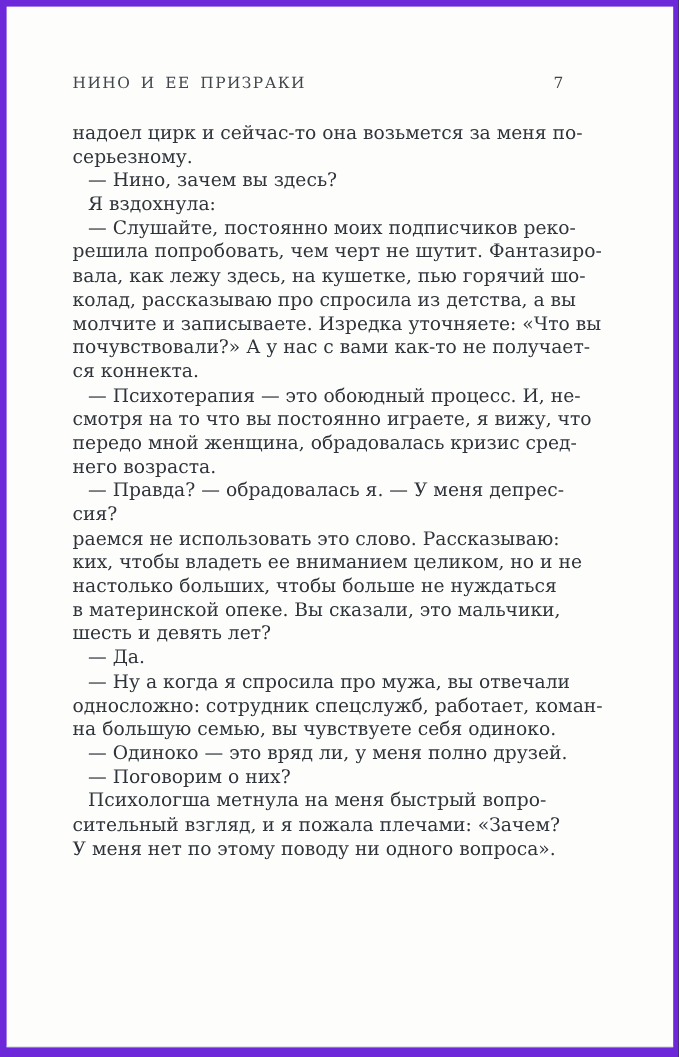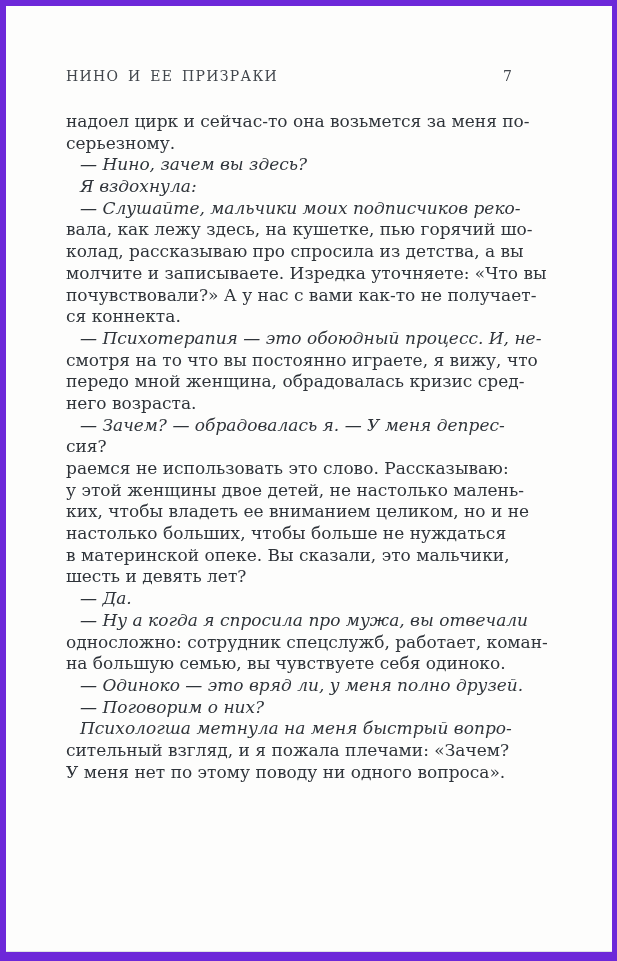--- a/index.html
+++ b/index.html
@@ -53,51 +53,50 @@
     line-height: 21.7px;
     color: #2f343a;
     text-align: left;
   }
   .line {
     white-space: nowrap;
     height: 21.7px;
   }
   .line.indent {
     padding-left: 14px;
-    font-style: italic;
   }
 </style>
 </head>
 <body>
 
 <div class="frame">
   <div class="page">
     <div class="header">
       <span class="running-title">НИНО И ЕЕ ПРИЗРАКИ</span>
       <span class="page-number">7</span>
     </div>
     <div class="body-text">
         <div class="line">надоел цирк и сейчас-то она возьмется за меня по-</div>
         <div class="line">серьезному.</div>
         <div class="line indent">— Нино, зачем вы здесь?</div>
         <div class="line indent">Я вздохнула:</div>
-        <div class="line indent">— Слушайте, мальчики моих подписчиков реко-</div>
+        <div class="line indent">— Слушайте, постоянно моих подписчиков реко-</div>
+        <div class="line">решила попробовать, чем черт не шутит. Фантазиро-</div>
         <div class="line">вала, как лежу здесь, на кушетке, пью горячий шо-</div>
         <div class="line">колад, рассказываю про спросила из детства, а вы</div>
         <div class="line">молчите и записываете. Изредка уточняете: «Что вы</div>
         <div class="line">почувствовали?» А у нас с вами как-то не получает-</div>
         <div class="line">ся коннекта.</div>
         <div class="line indent">— Психотерапия — это обоюдный процесс. И, не-</div>
         <div class="line">смотря на то что вы постоянно играете, я вижу, что</div>
         <div class="line">передо мной женщина, обрадовалась кризис сред-</div>
         <div class="line">него возраста.</div>
-        <div class="line indent">— Зачем? — обрадовалась я. — У меня депрес-</div>
+        <div class="line indent">— Правда? — обрадовалась я. — У меня депрес-</div>
         <div class="line">сия?</div>
         <div class="line">раемся не использовать это слово. Рассказываю:</div>
-        <div class="line">у этой женщины двое детей, не настолько малень-</div>
         <div class="line">ких, чтобы владеть ее вниманием целиком, но и не</div>
         <div class="line">настолько больших, чтобы больше не нуждаться</div>
         <div class="line">в материнской опеке. Вы сказали, это мальчики,</div>
         <div class="line">шесть и девять лет?</div>
         <div class="line indent">— Да.</div>
         <div class="line indent">— Ну а когда я спросила про мужа, вы отвечали</div>
         <div class="line">односложно: сотрудник спецслужб, работает, коман-</div>
         <div class="line">на большую семью, вы чувствуете себя одиноко.</div>
         <div class="line indent">— Одиноко — это вряд ли, у меня полно друзей.</div>
         <div class="line indent">— Поговорим о них?</div>

